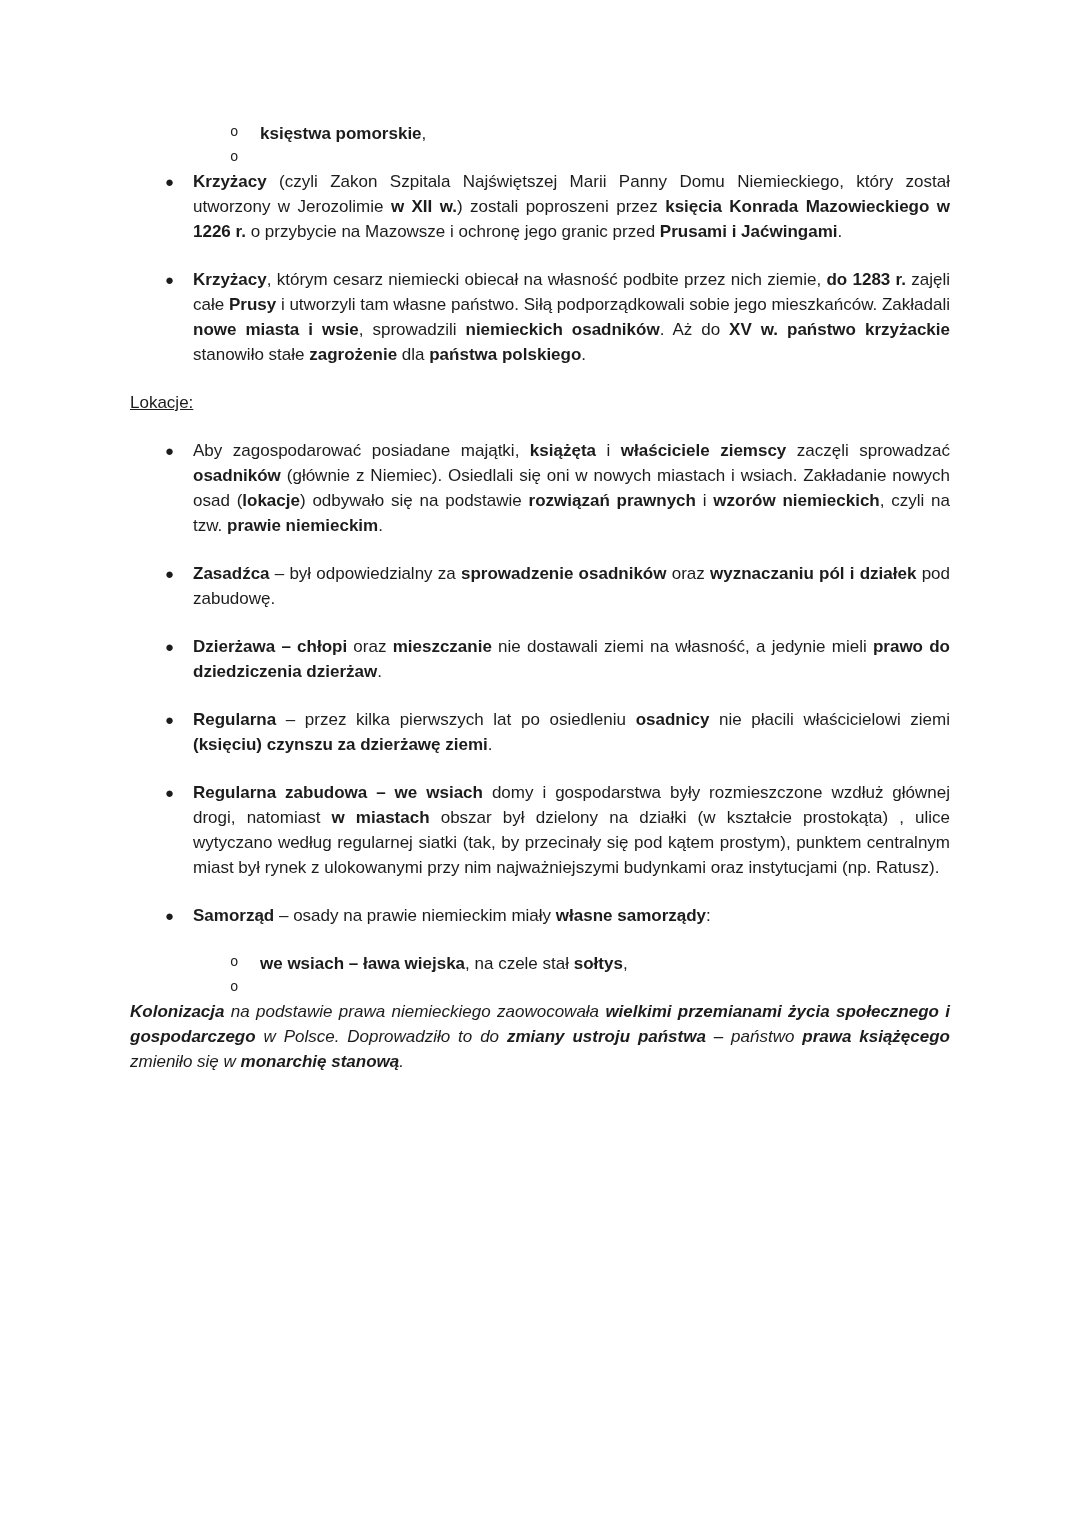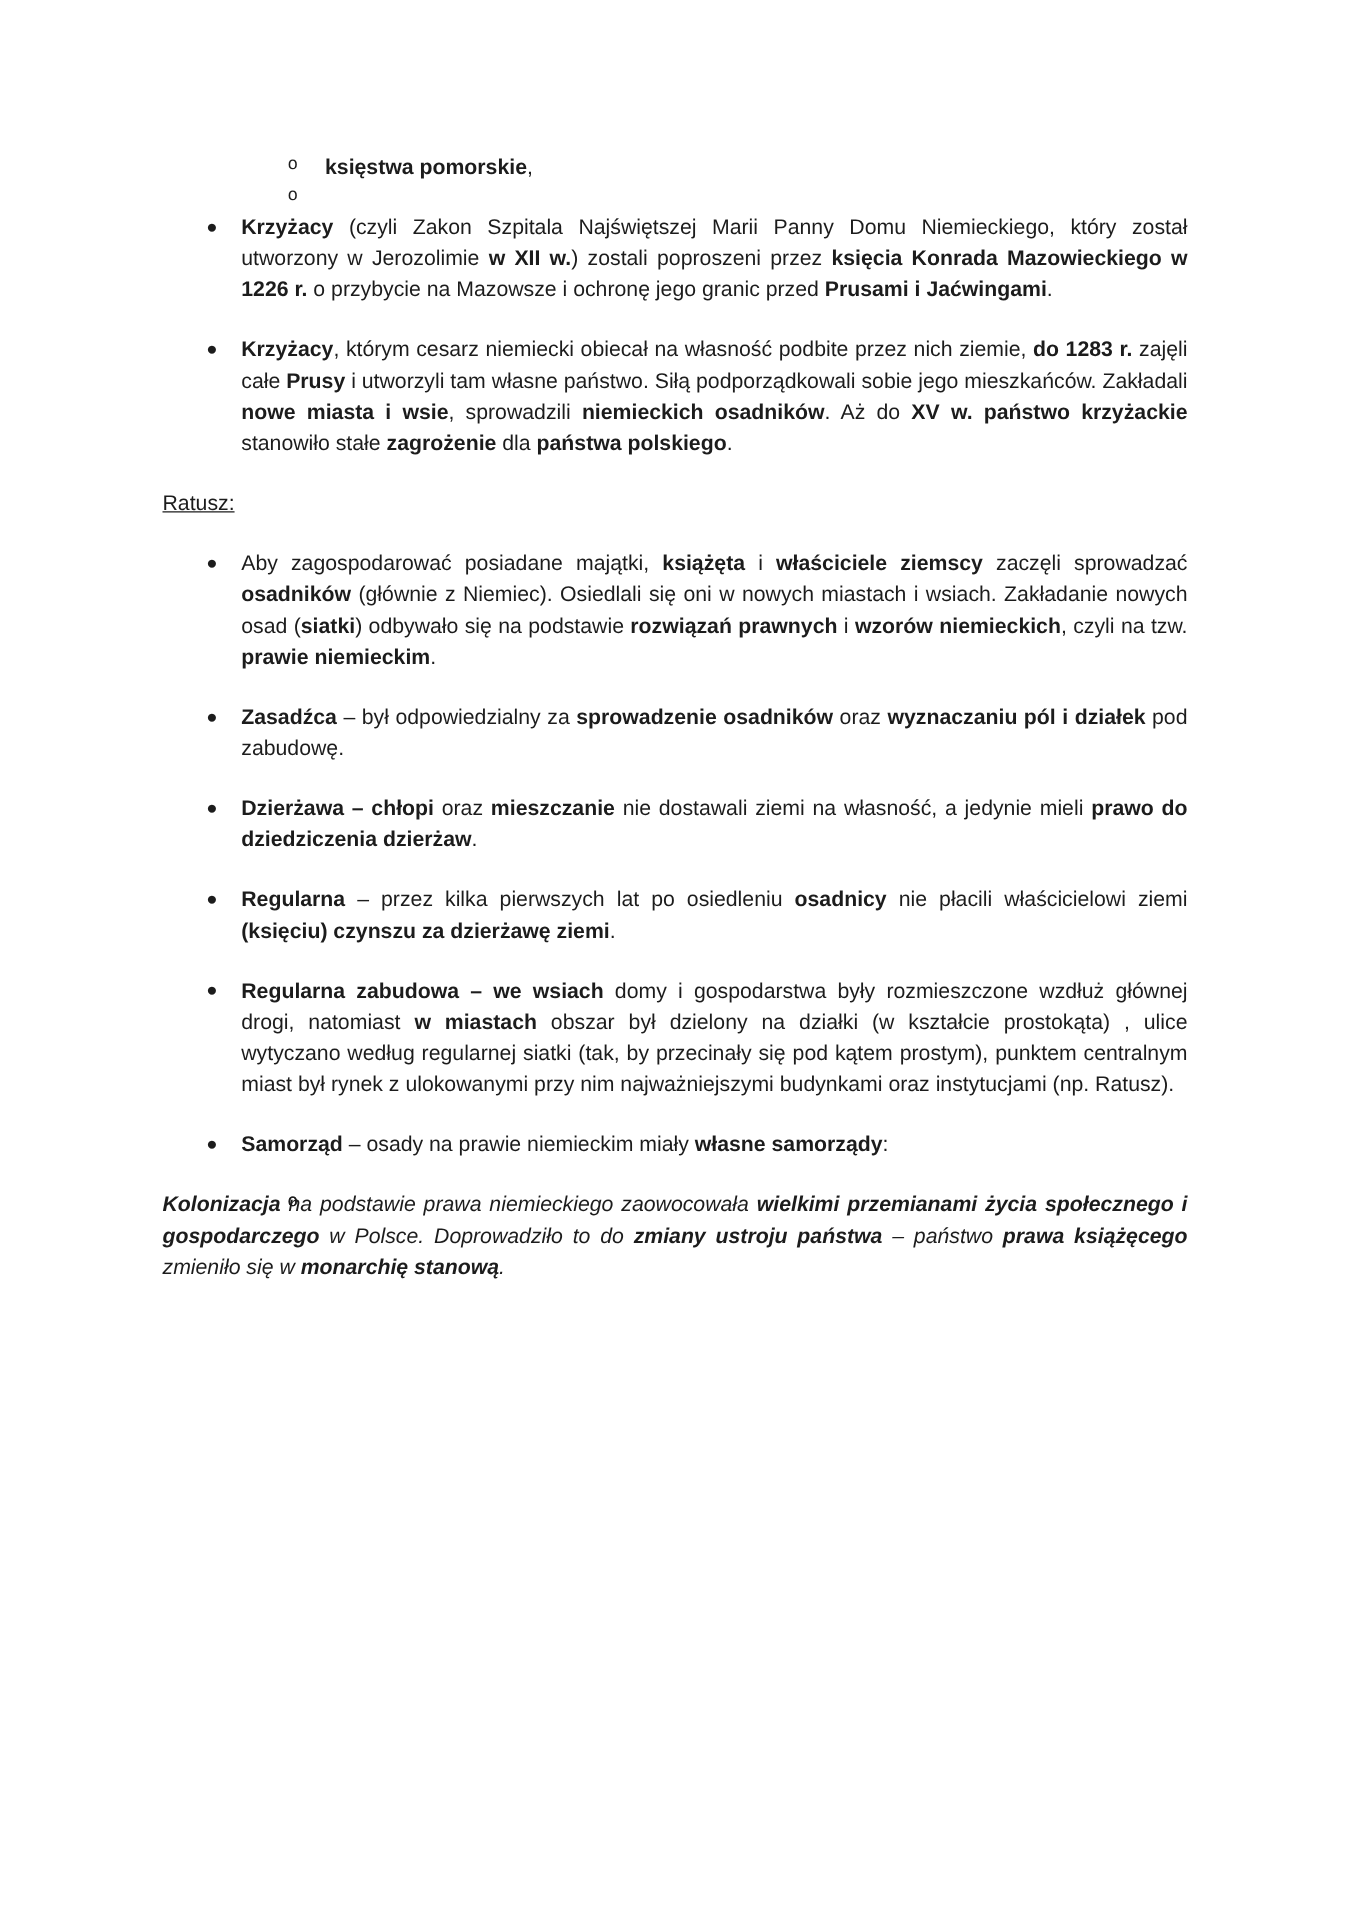--- a/index.html
+++ b/index.html
@@ -62,26 +62,26 @@
     <span class="marker">●</span>
     <div class="text"><b>Krzyżacy</b> (czyli Zakon Szpitala Najświętszej Marii Panny Domu Niemieckiego, który został utworzony w Jerozolimie <b>w XII w.</b>) zostali poproszeni przez <b>księcia Konrada Mazowieckiego w 1226 r.</b> o przybycie na Mazowsze i ochronę jego granic przed <b>Prusami i Jaćwingami</b>.</div>
   </div>
 
   <div class="block bullet">
     <span class="marker">●</span>
     <div class="text"><b>Krzyżacy</b>, którym cesarz niemiecki obiecał na własność podbite przez nich ziemie, <b>do 1283 r.</b> zajęli całe <b>Prusy</b> i utworzyli tam własne państwo. Siłą podporządkowali sobie jego mieszkańców. Zakładali <b>nowe miasta i wsie</b>, sprowadzili <b>niemieckich osadników</b>. Aż do <b>XV w.</b> <b>państwo krzyżackie</b> stanowiło stałe <b>zagrożenie</b> dla <b>państwa polskiego</b>.</div>
   </div>
 
   <div class="block heading">
-    <div class="text">Ratusz:</div>
+    <div class="text">Lokacje:</div>
   </div>
 
   <div class="block bullet">
     <span class="marker">●</span>
-    <div class="text">Aby zagospodarować posiadane majątki, <b>książęta</b> i <b>właściciele ziemscy</b> zaczęli sprowadzać <b>osadników</b> (głównie z Niemiec). Osiedlali się oni w nowych miastach i wsiach. Zakładanie nowych osad (<b>siatki</b>) odbywało się na podstawie <b>rozwiązań prawnych</b> i <b>wzorów niemieckich</b>, czyli na tzw. <b>prawie niemieckim</b>.</div>
+    <div class="text">Aby zagospodarować posiadane majątki, <b>książęta</b> i <b>właściciele ziemscy</b> zaczęli sprowadzać <b>osadników</b> (głównie z Niemiec). Osiedlali się oni w nowych miastach i wsiach. Zakładanie nowych osad (<b>lokacje</b>) odbywało się na podstawie <b>rozwiązań prawnych</b> i <b>wzorów niemieckich</b>, czyli na tzw. <b>prawie niemieckim</b>.</div>
   </div>
 
   <div class="block bullet">
     <span class="marker">●</span>
     <div class="text"><b>Zasadźca</b> – był odpowiedzialny za <b>sprowadzenie osadników</b> oraz <b>wyznaczaniu pól i działek</b> pod zabudowę.</div>
   </div>
 
   <div class="block bullet">
     <span class="marker">●</span>
     <div class="text"><b>Dzierżawa – chłopi</b> oraz <b>mieszczanie</b> nie dostawali ziemi na własność, a jedynie mieli <b>prawo do dziedziczenia dzierżaw</b>.</div>
@@ -97,20 +97,21 @@
     <div class="text"><b>Regularna zabudowa – we wsiach</b> domy i gospodarstwa były rozmieszczone wzdłuż głównej drogi, natomiast <b>w miastach</b> obszar był dzielony na działki (w kształcie prostokąta) , ulice wytyczano według regularnej siatki (tak, by przecinały się pod kątem prostym), punktem centralnym miast był rynek z ulokowanymi przy nim najważniejszymi budynkami oraz instytucjami (np. Ratusz).</div>
   </div>
 
   <div class="block bullet">
     <span class="marker">●</span>
     <div class="text"><b>Samorząd</b> – osady na prawie niemieckim miały <b>własne samorządy</b>:</div>
   </div>
 
   <div class="block sub tight">
     <span class="marker">o</span>
+    <div class="text"><b>we wsiach – ława wiejska</b>, na czele stał <b>sołtys</b>,</div>
   </div>
 
   <div class="block sub">
     <span class="marker">o</span>
   </div>
 
   <div class="block paragraph">
     <div class="text"><b>Kolonizacja</b> na podstawie prawa niemieckiego zaowocowała <b>wielkimi przemianami życia społecznego i gospodarczego</b> w Polsce. Doprowadziło to do <b>zmiany ustroju państwa</b> – państwo <b>prawa książęcego</b> zmieniło się w <b>monarchię stanową</b>.</div>
   </div>
 

